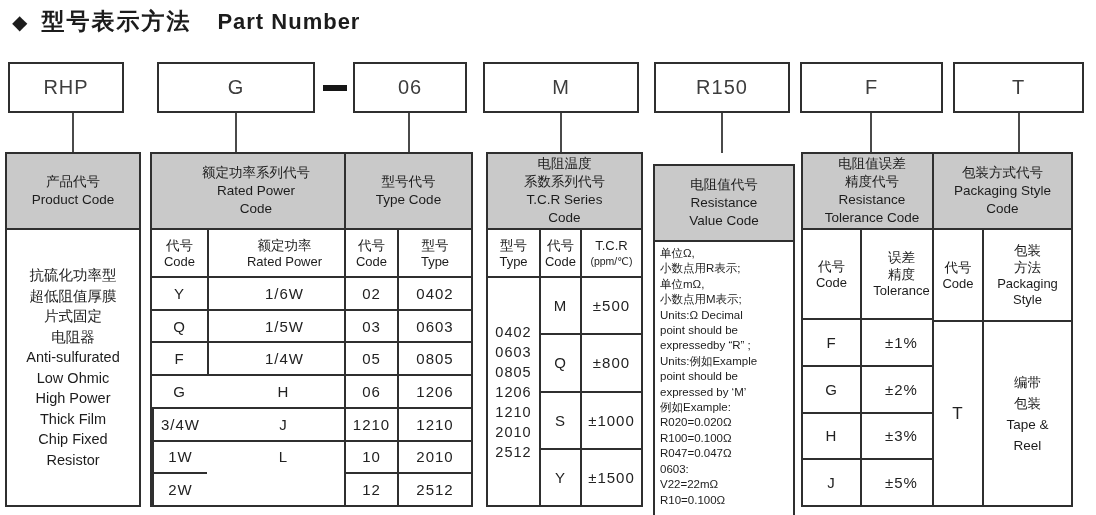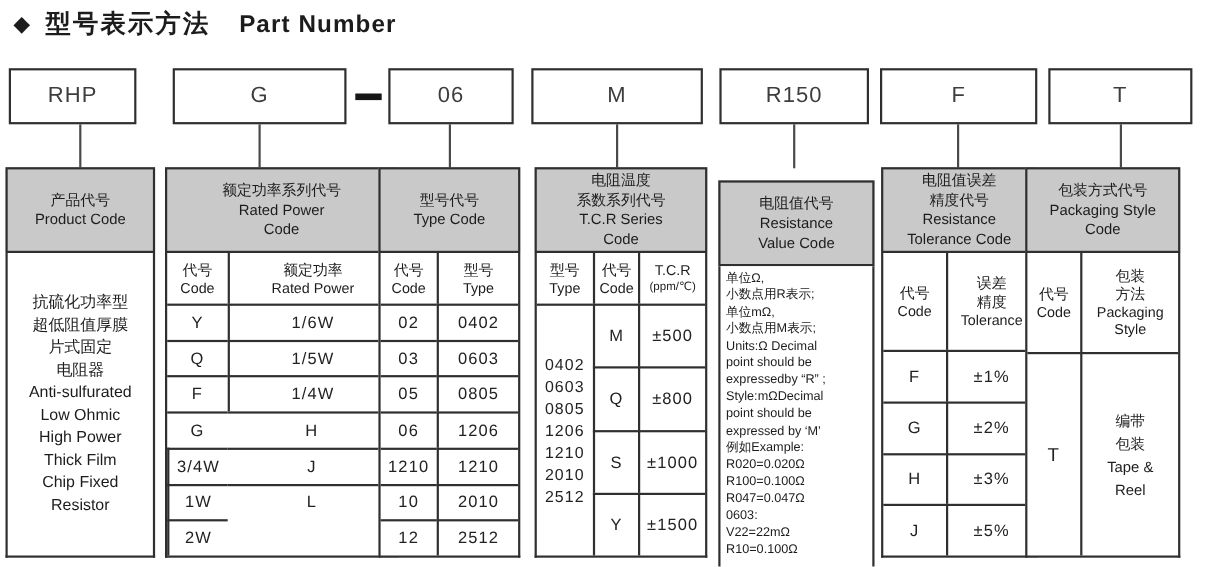--- a/index.html
+++ b/index.html
@@ -274,21 +274,21 @@
     </div>
     <div class="bodybox">
       <div class="smalltext">
           <div>单位Ω,</div>
           <div>小数点用R表示;</div>
           <div>单位mΩ,</div>
           <div>小数点用M表示;</div>
           <div>Units:Ω Decimal</div>
           <div>point should be</div>
           <div>expressedby “R” ;</div>
-          <div>Style:mΩDecimal</div>
+          <div>Units:例如Example</div>
           <div>point should be</div>
           <div>expressed by ‘M’</div>
           <div>例如Example:</div>
           <div>R020=0.020Ω</div>
           <div>R100=0.100Ω</div>
           <div>R047=0.047Ω</div>
           <div>0603:</div>
           <div>V22=22mΩ</div>
           <div>R10=0.100Ω</div>
         </div>

